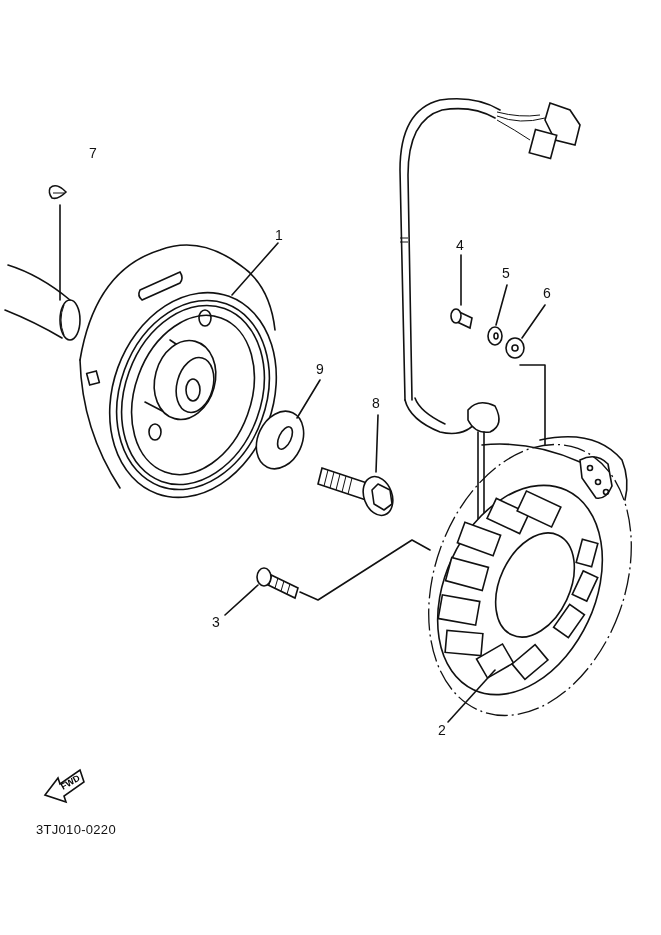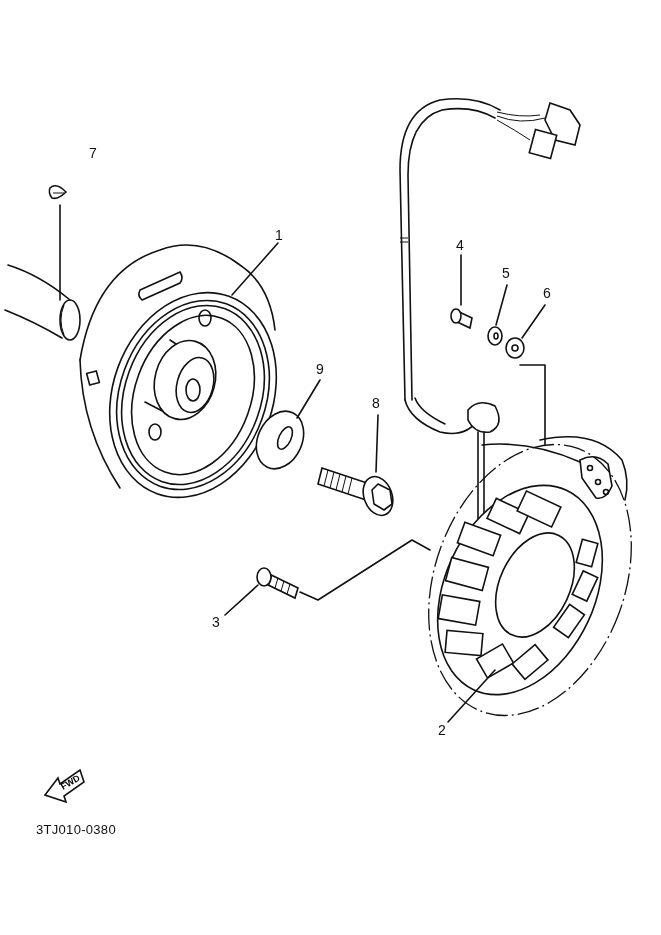--- a/index.html
+++ b/index.html
@@ -140,13 +140,13 @@
   <text class="lbl" x="89" y="158">7</text>
   <text class="lbl" x="372" y="408">8</text>
   <text class="lbl" x="316" y="374">9</text>
 
   <g>
     <path class="fillw" d="M45,795 L58,778 L60,784 L80,770 L84,782 L64,796 L66,802 Z"></path>
     <text x="63" y="790" font-size="9" font-weight="bold" transform="rotate(-30 63 790)" font-family="Liberation Sans, sans-serif">FWD</text>
   </g>
 </svg>
 
-<div class="code">3TJ010-0380</div>
+<div class="code">3TJ010-0220</div>
 
 </body></html>

